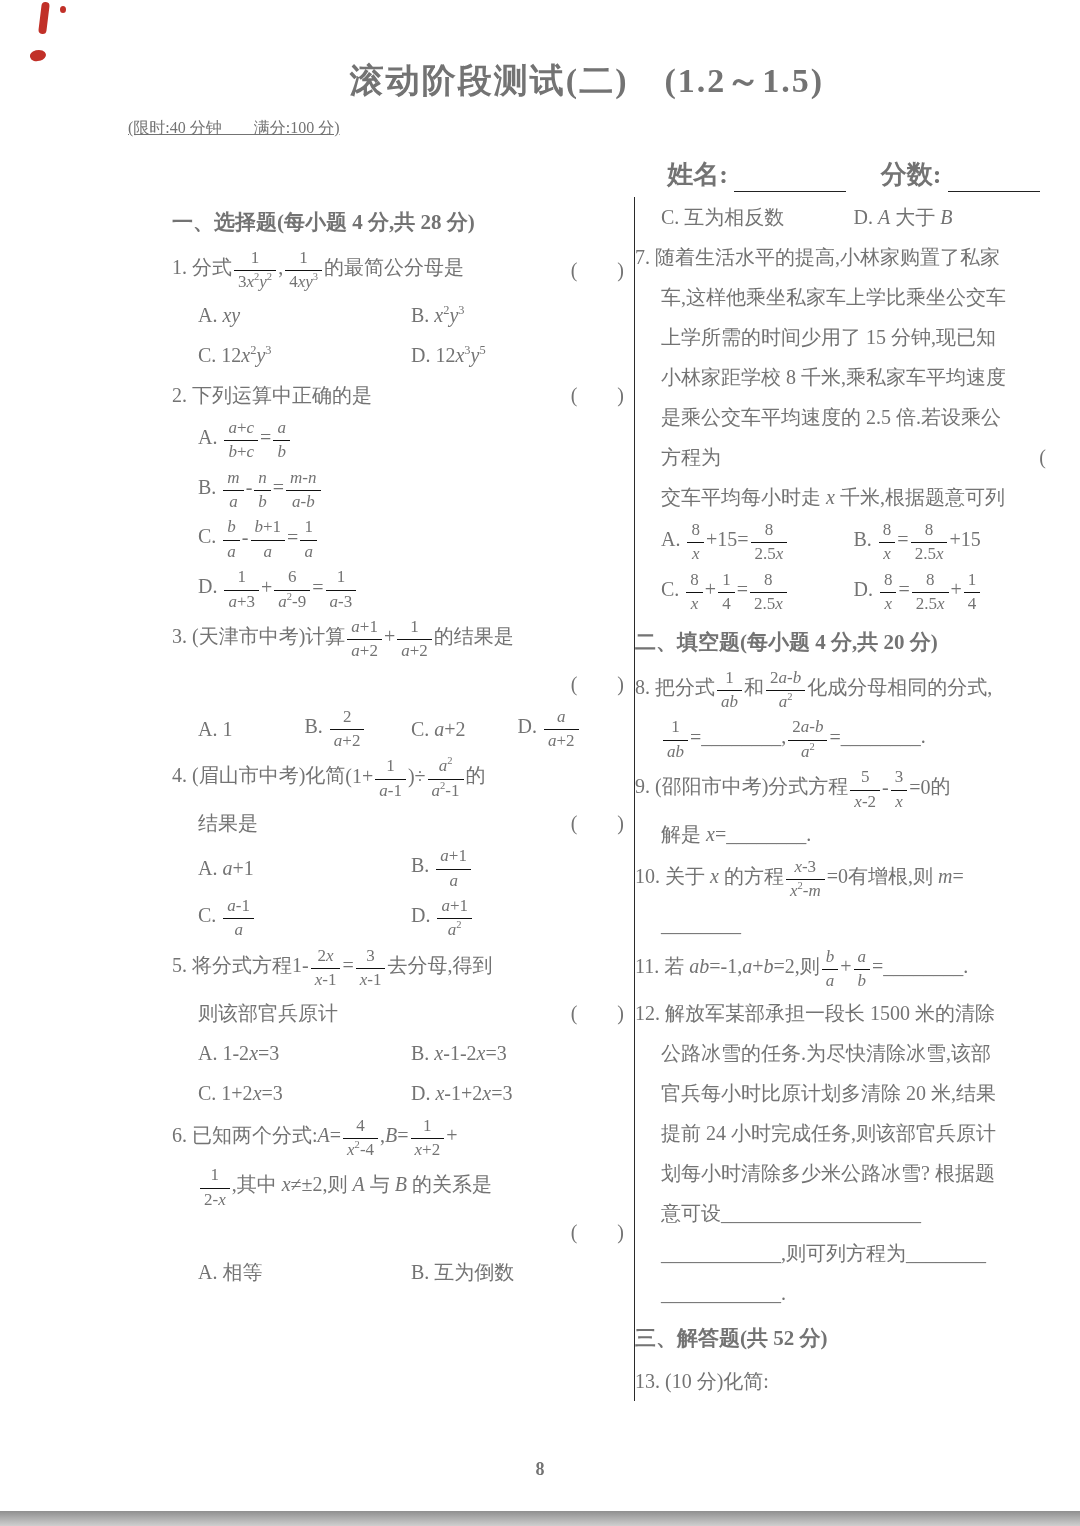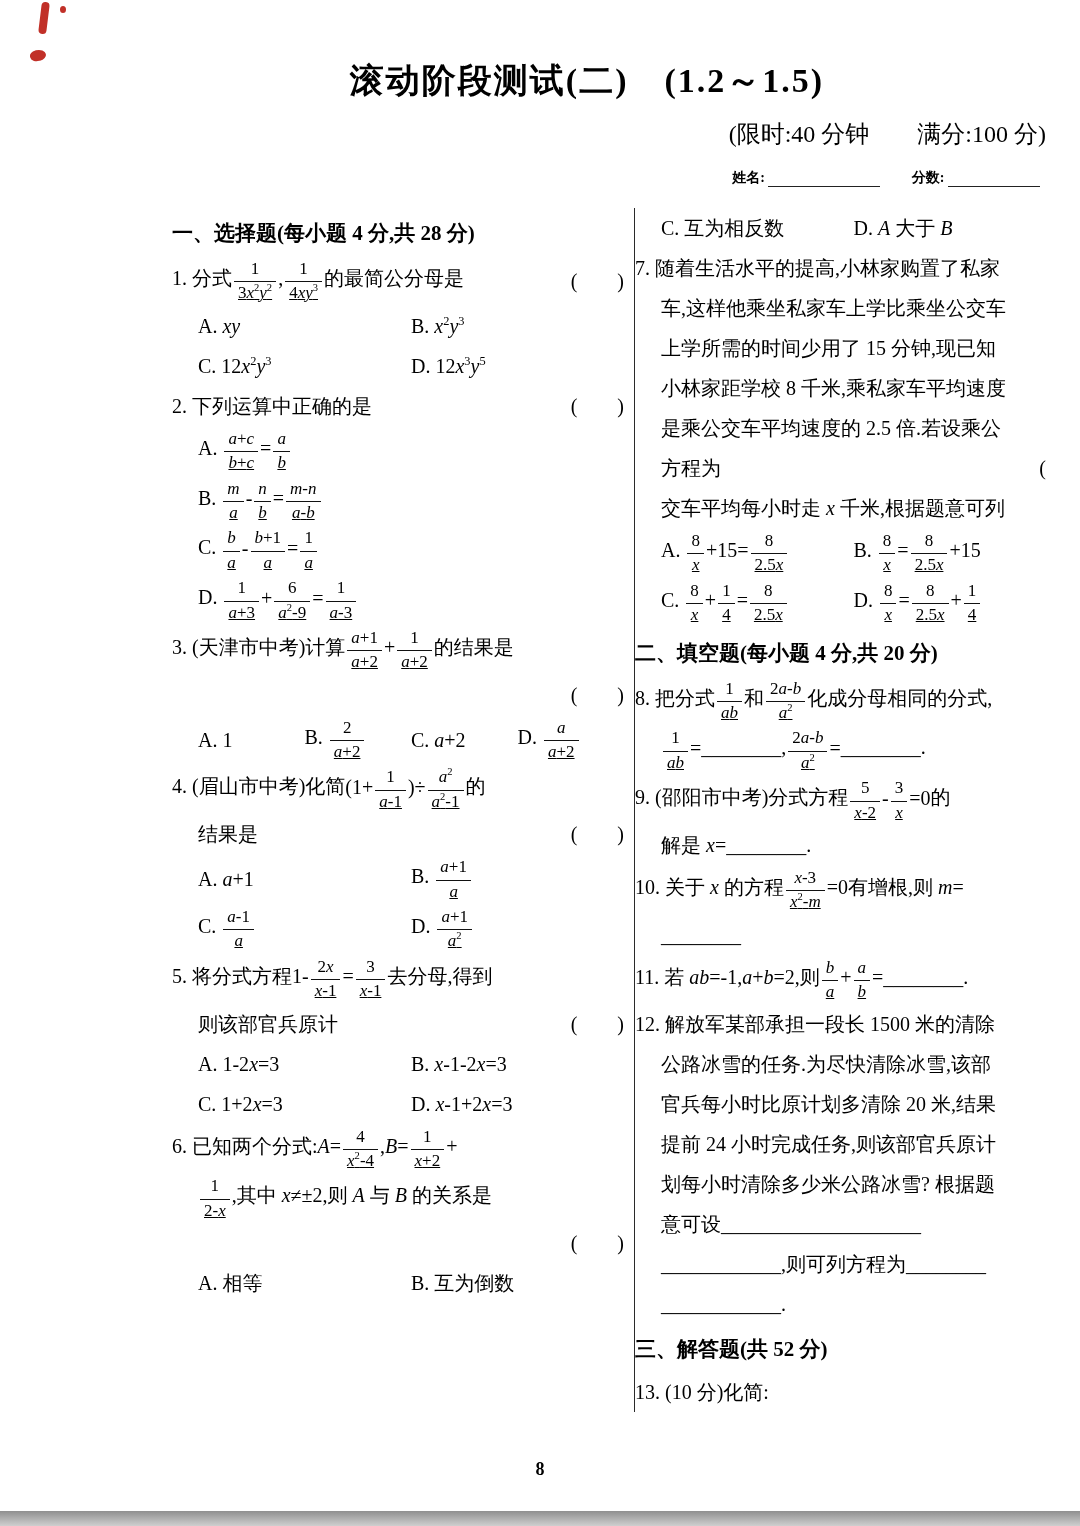--- a/index.html
+++ b/index.html
@@ -1,28 +1,28 @@
 <!DOCTYPE html>
 <html><head>
 <meta charset="utf-8">
 <style>
   html,body{margin:0;padding:0;background:#e8e8e4;}
   .sheet{
     position:relative;width:1080px;height:1526px;background:#ffffff;
-    overflow:hidden;color:#000000;
+    overflow:hidden;color:#737373;
     font-family:"Liberation Serif","DejaVu Serif",serif;
   }
   .content{position:absolute;left:128px;right:34px;top:58px;}
   .title{
     text-align:center;font-size:34px;font-weight:700;letter-spacing:2px;
     font-family:"Liberation Serif","DejaVu Serif",serif;
   }
-  .subtitle{text-align:right;font-size:24px;margin-top:14px;}
+  .subtitle{text-align:left;font-size:16px;margin-top:14px;text-decoration:underline;}
   .nameline{
-    text-align:right;font-size:14px;font-weight:700;margin-top:18px;
+    text-align:right;font-size:26px;font-weight:700;margin-top:18px;
     padding-right:6px;height:30px;
   }
   .ul{display:inline-block;border-bottom:1.6px solid #222;height:18px;vertical-align:bottom;}
   .w110{width:112px;margin-right:28px;}
   .w80{width:92px;}
   .cols{display:flex;margin-top:10px;align-items:stretch;margin-left:44px;}
   .col-left{width:452px;padding-right:10px;}
   .col-right{flex:1;border-left:1.6px solid #2a2a2a;}
   .row{
     display:flex;justify-content:space-between;align-items:center;
@@ -35,21 +35,21 @@
   .lt{text-align:left;}
   .rp{text-align:right;white-space:nowrap;padding-left:6px;}
   .math{white-space:nowrap;}
   .math i{font-style:italic;font-family:"Liberation Serif","DejaVu Serif",serif;}
   sup{font-size:0.62em;vertical-align:super;line-height:0;}
   .fr{
     display:inline-block;text-align:center;vertical-align:middle;
     font-size:17px;line-height:1.2;margin:2px 2px;
   }
   .fr .nu{display:block;border-bottom:1.4px solid #111;padding:1px 4px 2px;}
-  .fr .de{display:block;padding:1px 4px 0;text-decoration:underline;}
+  .fr .de{display:block;padding:1px 4px 0;}
   .pagenum{position:absolute;bottom:46px;left:0;width:100%;text-align:center;font-size:18px;font-weight:700;}
   .botbar{position:absolute;bottom:0;left:0;width:100%;height:15px;background:linear-gradient(#8f8f8f,#cfcfcf);}
   .mark{position:absolute;background:#c13028;}
   .m1{left:40px;top:2px;width:8px;height:32px;transform:rotate(7deg);border-radius:4px;}
   .m2{left:30px;top:50px;width:16px;height:11px;border-radius:45% 60% 50% 55%;transform:rotate(-14deg);}
   .m3{left:60px;top:6px;width:6px;height:7px;border-radius:50%;}
 </style>
 </head>
 <body>
 

